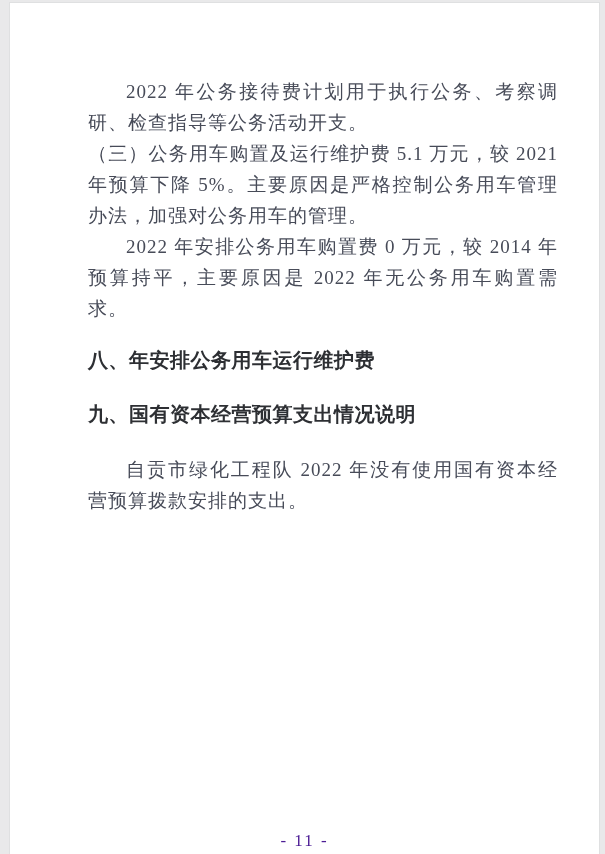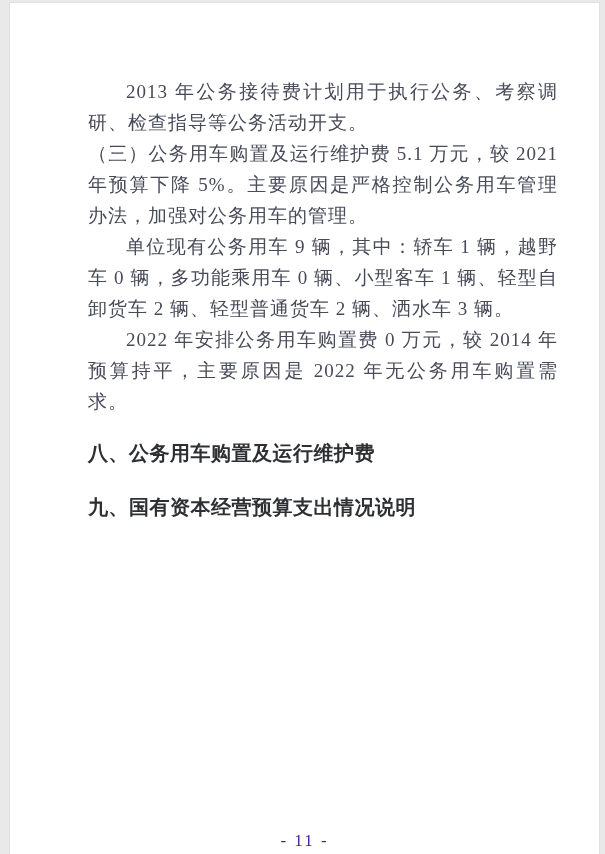--- a/index.html
+++ b/index.html
@@ -71,32 +71,32 @@
     color: #4c1d95;
   }
 </style>
 </head>
 <body>
 
 <div class="canvas">
   <div class="page">
 
     <div class="doc-body">
-      <p class="para indent">2013 年公务接待费计划用于执行公务、考察调研、检查指导等公务活动开支。</p>
+      <p class="para indent">2022 年公务接待费计划用于执行公务、考察调研、检查指导等公务活动开支。</p>
 
       <p class="para">（三）公务用车购置及运行维护费 5.1 万元，较 2021 年预算下降 5%。主要原因是严格控制公务用车管理办法，加强对公务用车的管理。</p>
 
-      <p class="para indent">单位现有公务用车 9 辆，其中：轿车 1 辆，越野车 0 辆，多功能乘用车 0 辆、小型客车 1 辆、轻型自卸货车 2 辆、轻型普通货车 2 辆、洒水车 3 辆。</p>
 
       <p class="para indent">2022 年安排公务用车购置费 0 万元，较 2014 年预算持平，主要原因是 2022 年无公务用车购置需求。</p>
 
 
-      <h2 class="section-heading">八、公务用车购置及运行维护费</h2>
+      <h2 class="section-heading">八、年安排公务用车运行维护费</h2>
 
 
       <h2 class="section-heading second">九、国有资本经营预算支出情况说明</h2>
 
+      <p class="para indent">自贡市绿化工程队 2022 年没有使用国有资本经营预算拨款安排的支出。</p>
     </div>
 
     <div class="page-number">- 11 -</div>
 
   </div>
 </div>
 
 </body></html>

